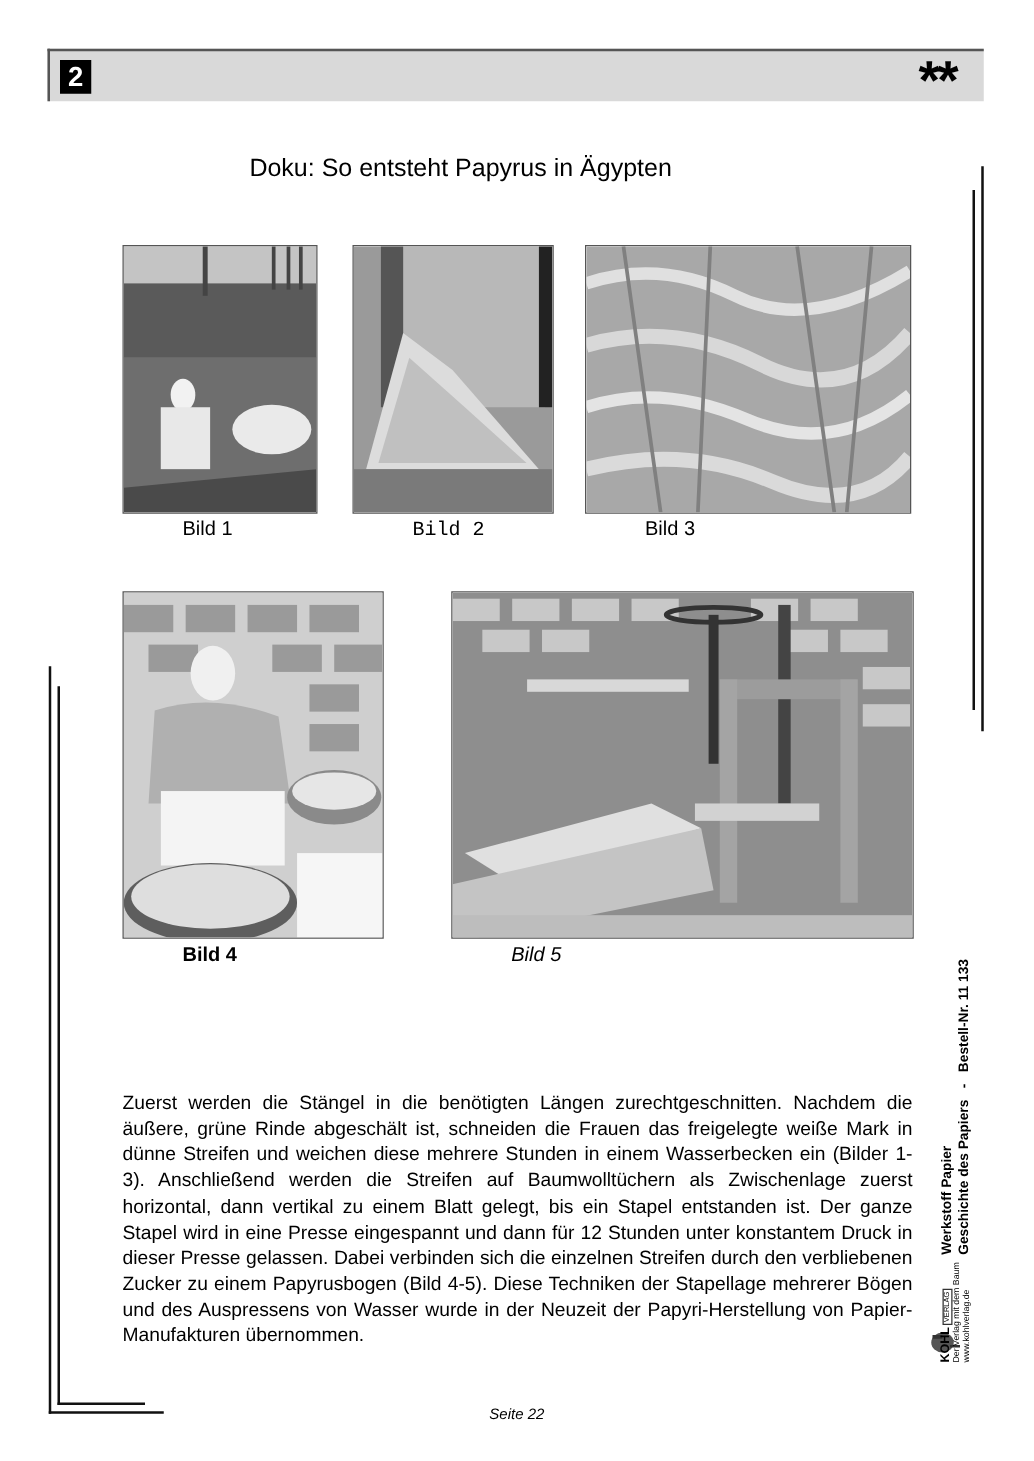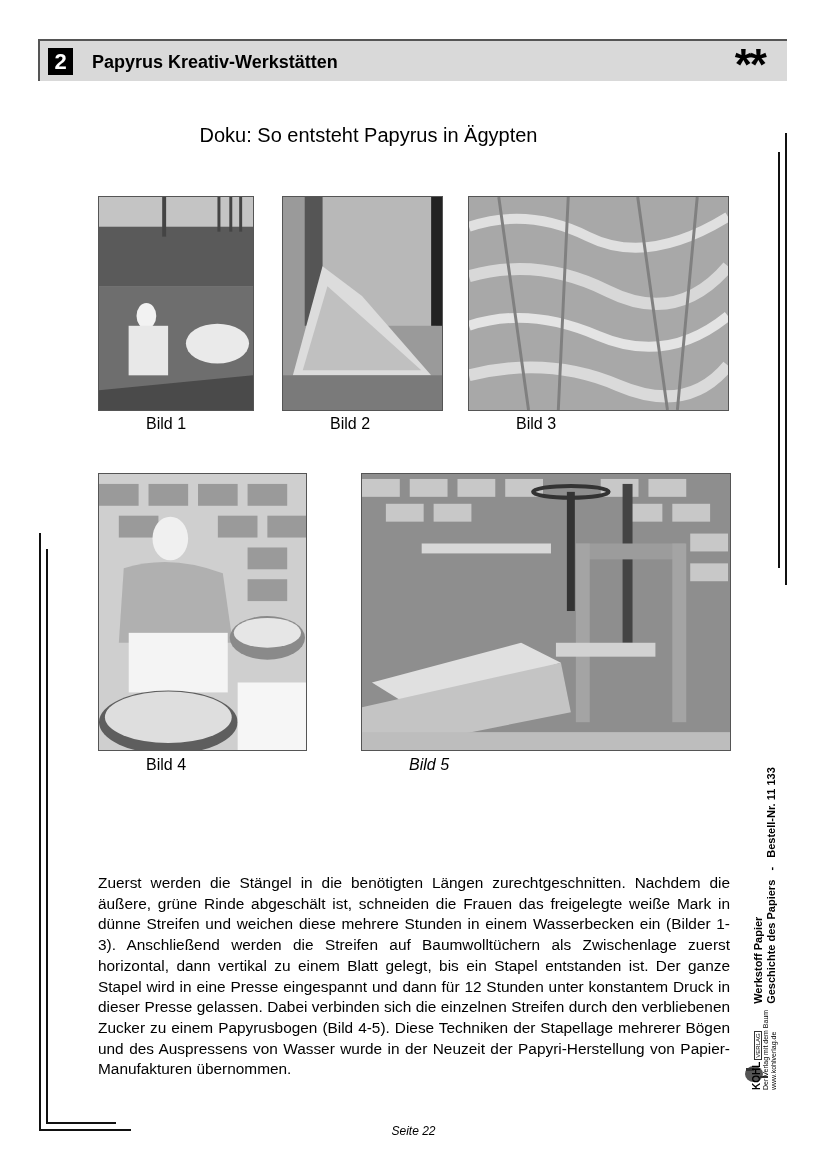--- a/index.html
+++ b/index.html
@@ -38,21 +38,20 @@
                  white-space: nowrap; font-size: 11px; line-height: 13px; }
     .side-text .line1 { font-weight: bold; }
     .side-text .line2 { font-weight: bold; }
     .logo { left: 740px; top: 1046px; width: 55px; height: 46px; }
   </style>
 </head>
 <body>
 
 <div class="abs header-bar">
   <div class="abs chapter-num">2</div>
-  <div class="abs header-title">Papyrus Kreativ-Werkstätten</div>
   <div class="abs difficulty">**</div>
 </div>
 
 <div class="abs doc-title">Doku: So entsteht Papyrus in Ägypten</div>
 
 <div class="abs photo" style="left:98px;top:196px;width:156px;height:215px;">
   <svg viewBox="0 0 156 215" preserveAspectRatio="none">
     <rect width="156" height="215" fill="#8a8a8a"></rect>
     <rect width="156" height="40" fill="#c4c4c4"></rect>
     <rect y="30" width="156" height="60" fill="#5a5a5a"></rect>
@@ -73,21 +72,21 @@
   <svg viewBox="0 0 161 215" preserveAspectRatio="none">
     <rect width="161" height="215" fill="#9a9a9a"></rect>
     <rect x="40" width="115" height="130" fill="#b8b8b8"></rect>
     <rect x="22" width="18" height="130" fill="#555"></rect>
     <rect x="150" width="11" height="130" fill="#222"></rect>
     <path d="M10 180 L40 70 L80 100 L150 180 Z" fill="#dcdcdc"></path>
     <path d="M20 175 L45 90 L90 130 L140 175 Z" fill="#c0c0c0"></path>
     <rect y="180" width="161" height="35" fill="#7a7a7a"></rect>
   </svg>
 </div>
-<div class="abs caption" style="left:282px;top:415px;">Bild 2</div>
+<div class="abs caption" style="left:282px;top:415px;font-family:Liberation Mono, monospace;">Bild 2</div>
 
 <div class="abs photo" style="left:468px;top:196px;width:261px;height:215px;">
   <svg viewBox="0 0 261 215" preserveAspectRatio="none">
     <rect width="261" height="215" fill="#a8a8a8"></rect>
     <path d="M0 30 Q60 10 120 40 T261 20" stroke="#e0e0e0" stroke-width="10" fill="none"></path>
     <path d="M0 80 Q70 60 140 95 T261 70" stroke="#d8d8d8" stroke-width="12" fill="none"></path>
     <path d="M0 130 Q60 110 130 140 T261 120" stroke="#e4e4e4" stroke-width="10" fill="none"></path>
     <path d="M0 180 Q80 160 150 190 T261 170" stroke="#dadada" stroke-width="12" fill="none"></path>
     <path d="M30 0 L60 215 M100 0 L90 215 M170 0 L200 215 M230 0 L210 215" stroke="#808080" stroke-width="3"></path>
   </svg>
@@ -111,21 +110,21 @@
     <ellipse cx="72" cy="65" rx="18" ry="22" fill="#f0f0f0"></ellipse>
     <path d="M25 95 Q72 80 125 100 L135 170 L20 170 Z" fill="#b0b0b0"></path>
     <rect x="30" y="160" width="100" height="60" fill="#f4f4f4"></rect>
     <ellipse cx="170" cy="165" rx="38" ry="22" fill="#8a8a8a"></ellipse>
     <ellipse cx="170" cy="160" rx="34" ry="15" fill="#e6e6e6"></ellipse>
     <ellipse cx="70" cy="250" rx="70" ry="32" fill="#5e5e5e"></ellipse>
     <ellipse cx="70" cy="245" rx="64" ry="26" fill="#dedede"></ellipse>
     <rect x="140" y="210" width="69" height="68" fill="#f6f6f6"></rect>
   </svg>
 </div>
-<div class="abs caption" style="left:98px;top:756px;">Bild 4</div>
+<div class="abs caption" style="left:98px;top:756px;font-weight:bold;">Bild 4</div>
 
 <div class="abs photo" style="left:361px;top:473px;width:370px;height:278px;">
   <svg viewBox="0 0 370 278" preserveAspectRatio="none">
     <rect width="370" height="278" fill="#8e8e8e"></rect>
     <g fill="#c8c8c8">
       <rect x="0" y="5" width="38" height="18"></rect>
         <rect x="48" y="5" width="38" height="18"></rect>
       <rect x="96" y="5" width="38" height="18"></rect>
         <rect x="144" y="5" width="38" height="18"></rect>
       <rect x="240" y="5" width="38" height="18"></rect>

